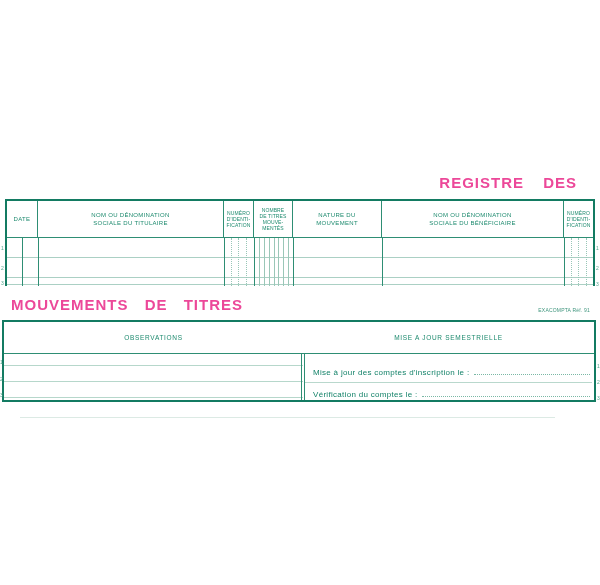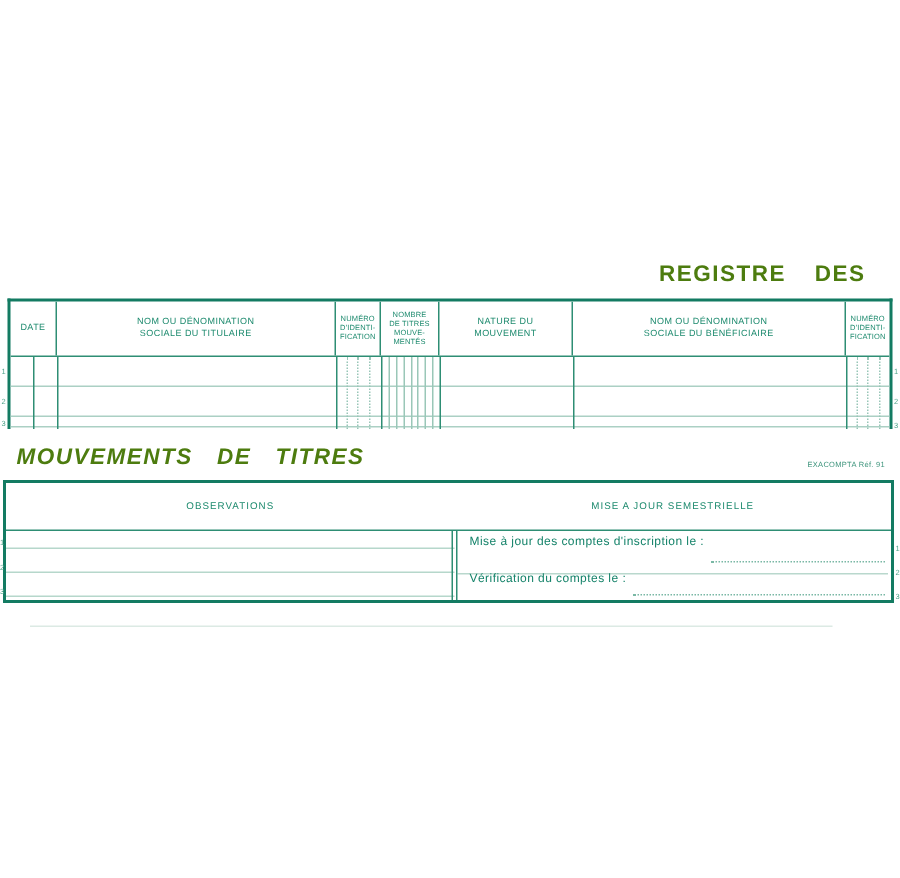--- a/index.html
+++ b/index.html
@@ -3,25 +3,25 @@
 <meta charset="utf-8">
 <style>
   html,body{margin:0;padding:0;background:#ffffff;}
   *{box-sizing:border-box;}
   .canvas{
     position:relative;width:600px;height:585px;background:#ffffff;overflow:hidden;
     font-family:"Liberation Sans","DejaVu Sans",sans-serif;color:#14836a;
   }
   
   .big-title{
-    position:absolute;font-size:15px;font-weight:bold;color:#4d7c0f;
+    position:absolute;font-size:15px;font-weight:bold;color:#ec4899;
     letter-spacing:1px;white-space:nowrap;
   }
   .title-registre{left:430px;top:174px;width:147px;text-align:right;word-spacing:14px;}
-  .title-mouvements{left:11px;top:296px;word-spacing:11px;font-style:italic;}
+  .title-mouvements{left:11px;top:296px;word-spacing:11px;}
   .ref-text{
     position:absolute;left:470px;top:307px;width:120px;text-align:right;
     font-size:5px;color:#3d947c;letter-spacing:0.2px;
   }
   
   .t1{
     position:absolute;left:5px;top:199px;width:590px;height:87px;
     border-top:2px solid #137b62;border-left:2px solid #137b62;border-right:2px solid #137b62;
     overflow:hidden;
   }
@@ -53,21 +53,21 @@
   .t2-hcell.left{width:299px;}
   .t2-hcell.right{flex:1;}
   .t2-body{position:relative;height:46px;}
   .dbl-divider{
     position:absolute;top:0;bottom:0;left:297px;width:4px;
     border-left:1px solid #2e8e74;border-right:1px solid #2e8e74;
   }
   .obs-line{position:absolute;left:0;width:299px;height:1px;background:#b6d7cb;}
   .maj-line{position:absolute;left:301px;right:2px;height:1px;background:#b9d8cd;}
   .uprow{
-    position:absolute;left:309px;right:4px;display:flex;
+    position:absolute;left:309px;right:4px;display:flex;align-items:flex-end;
     font-size:8px;color:#15836a;letter-spacing:0.3px;
   }
   .uprow .lbl{white-space:nowrap;padding-bottom:1px;}
   .uprow .leader{flex:1;border-bottom:1px dotted #7ab8a5;margin-left:5px;margin-bottom:3px;}
   
   .num{
     position:absolute;font-size:5px;color:#51a48c;line-height:1;width:6px;
   }
   
   .page-edge{position:absolute;left:20px;top:417px;width:535px;height:1px;background:#dceae4;}

